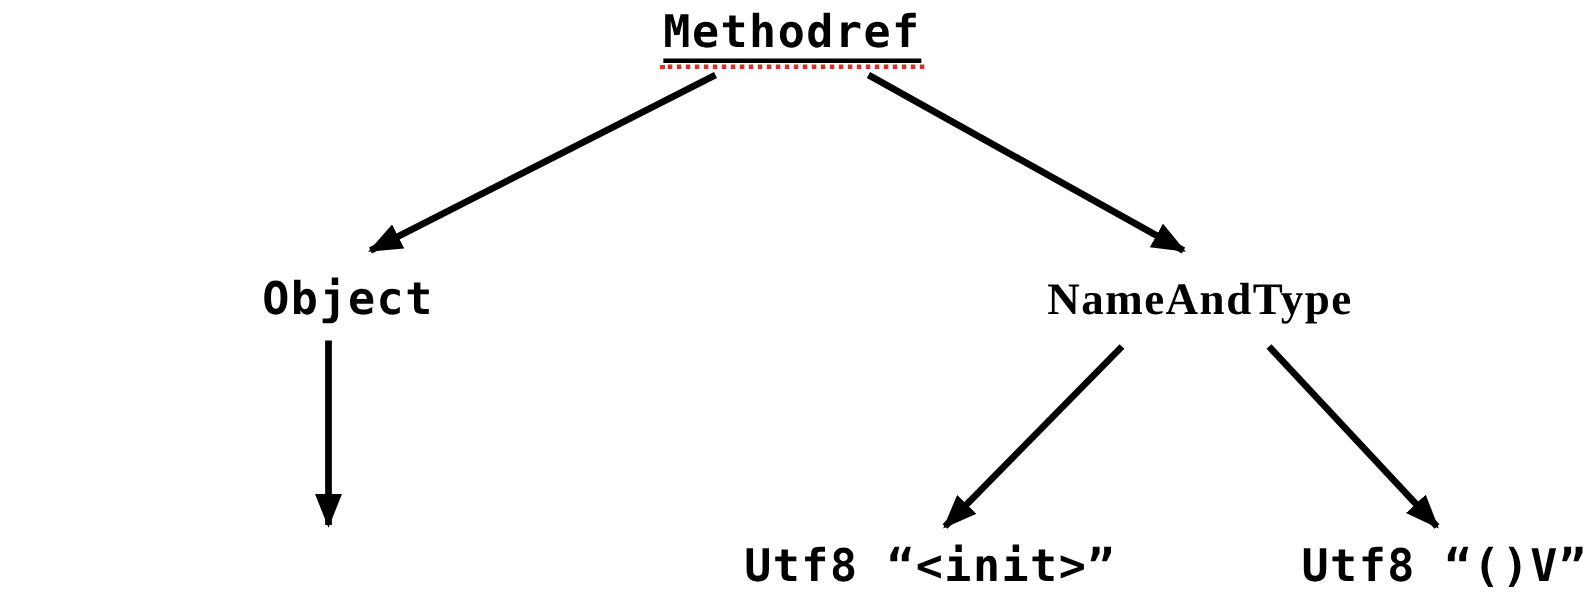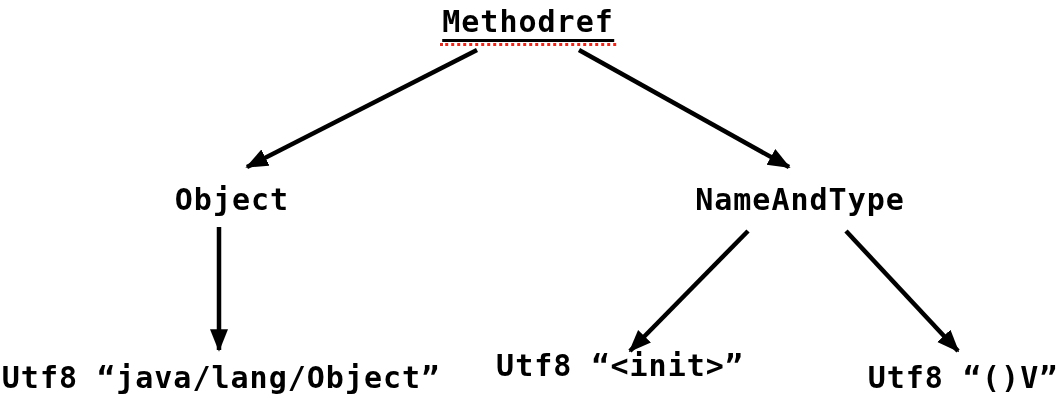--- a/index.html
+++ b/index.html
@@ -81,29 +81,26 @@
   </svg>
 
   <div class="node" style="left:528px; top:5px;">
     <span class="spell-underline">Methodref</span>
   </div>
 
   <div class="node" style="left:232px; top:183px;">
     <span>Object</span>
   </div>
 
-  <div class="node" style="left:800px; top:183px;">
+  <div class="node" style="left:800px; top:183px;font-family:Liberation Serif, serif;">
     <span>NameAndType</span>
   </div>
 
-  <div class="node" style="left:221px; top:361px;">
-    <span>Utf8 “java/lang/Object”</span>
-  </div>
 
-  <div class="node" style="left:620px; top:349px;text-align:center;">
+  <div class="node" style="left:620px; top:361px;text-align:center;">
     <span>Utf8 “&lt;init&gt;”</span>
   </div>
 
   <div class="node" style="left:963px; top:361px;text-align:center;">
     <span>Utf8 “()V”</span>
   </div>
 
 </div>
 
 </body></html>

